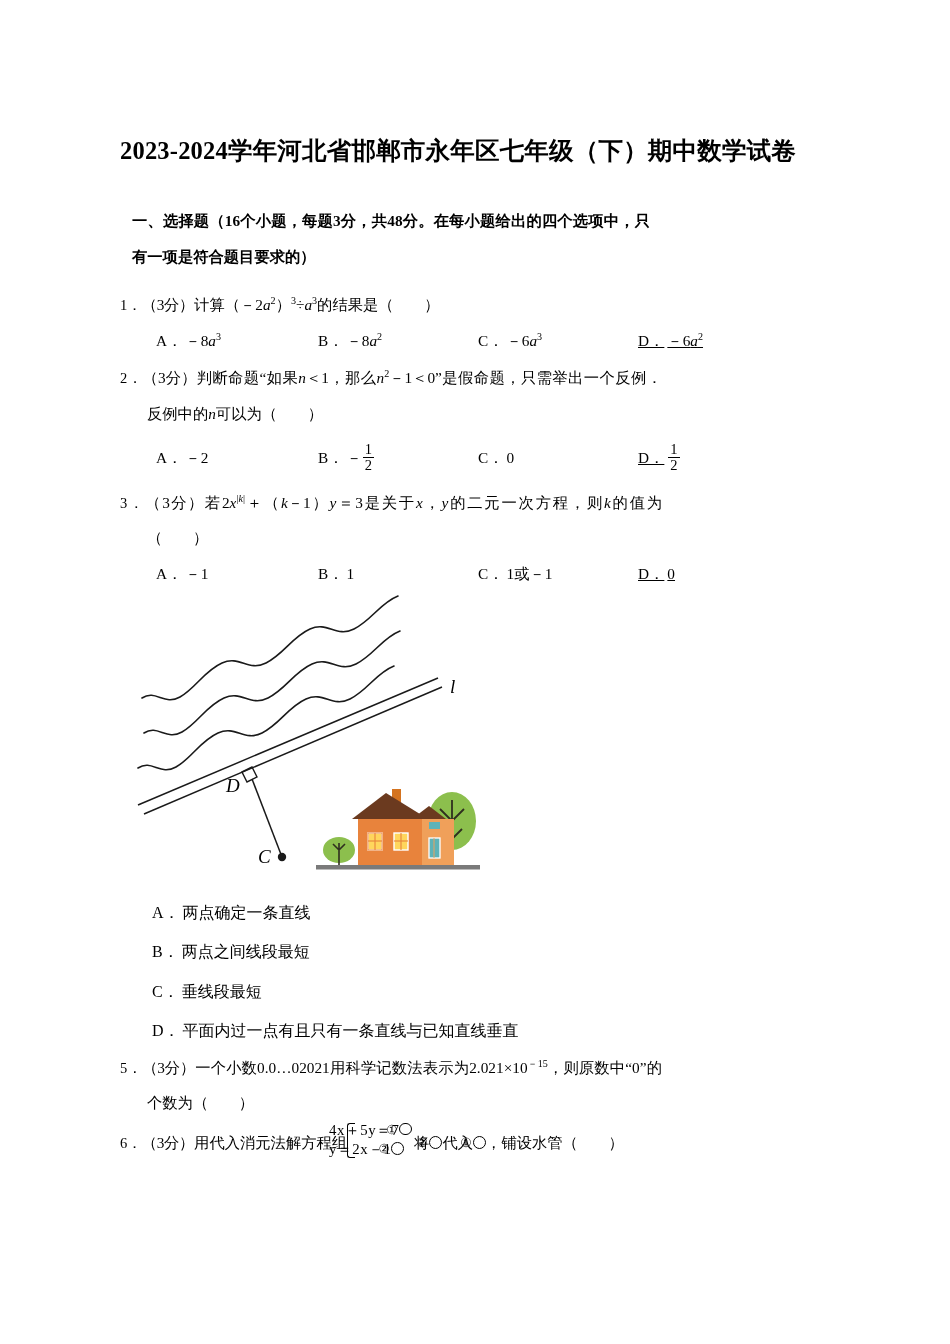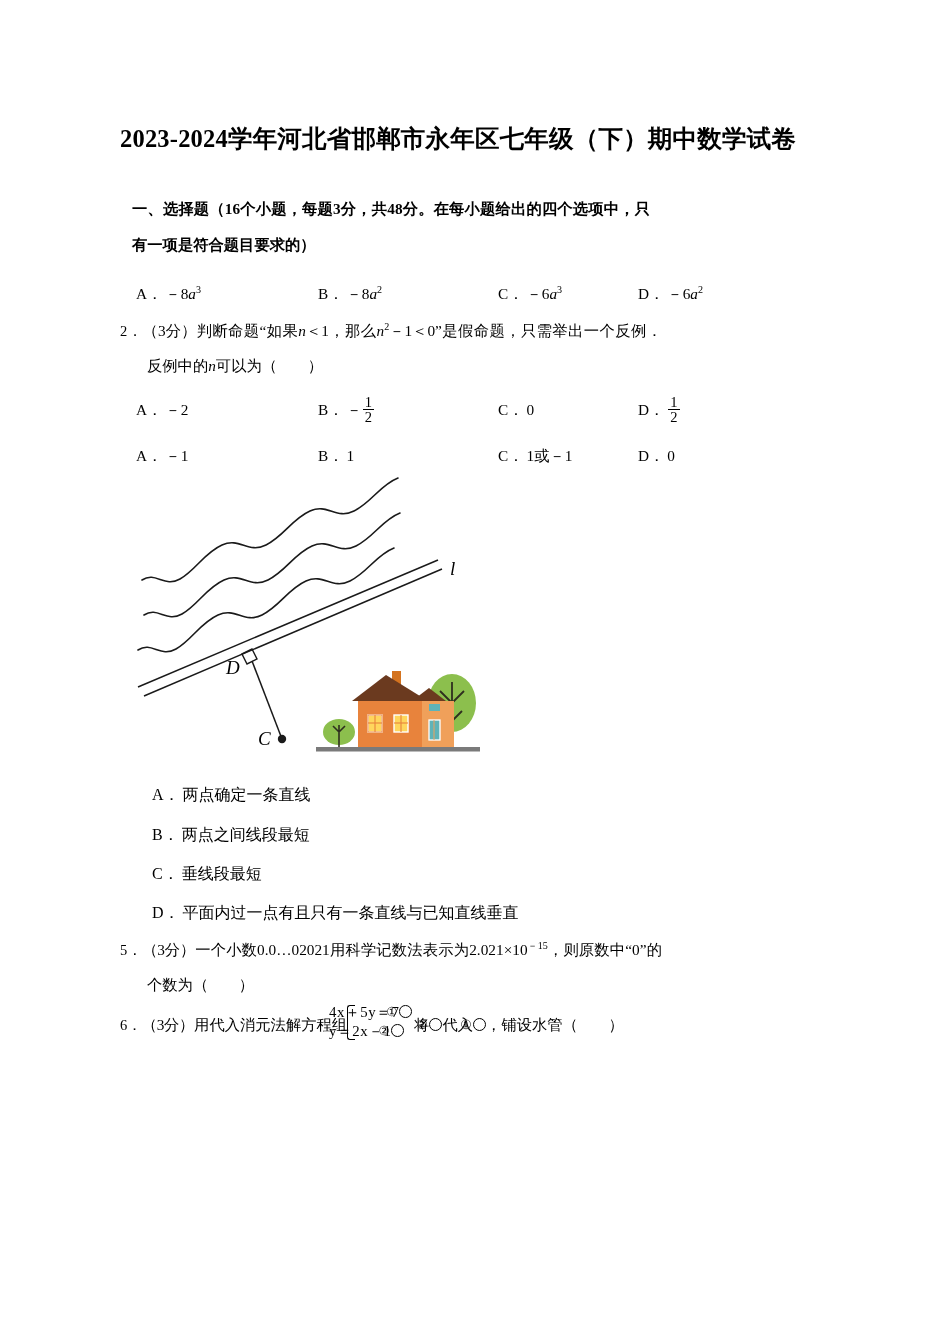--- a/index.html
+++ b/index.html
@@ -14,21 +14,21 @@
     font-family: "Liberation Serif", "DejaVu Serif", serif;
     color: #000000;
     overflow: hidden;
   }
   .page {
     position: absolute;
     left: 0; top: 0;
     width: 782px;
     height: 1344px;
     box-sizing: border-box;
-    padding: 0 120px;
+    padding: 12px 120px;
   }
 
   
   .doc-title {
     margin: 0;
     padding-top: 122px;
     font-size: 24.5px;
     font-weight: bold;
     letter-spacing: 0.2px;
     text-align: left;
@@ -74,24 +74,24 @@
     position: relative;
     height: 38px;
     font-size: 15.3px;
     line-height: 38px;
   }
   .opts.tall { height: 54px; line-height: 54px; }
   .opt {
     position: absolute;
     white-space: nowrap;
   }
-  .opt.a { left: 16px; }
+  .opt.a { left: 36px; }
   .opt.b { left: 198px; }
-  .opt.c { left: 378px; }
-  .opt.d { left: 518px; }
+  .opt.c { left: 358px; }
+  .opt.d { left: 518px; text-decoration: underline; }
   .opt-label { margin-right: 3px; }
 
   
   .opt-stack {
     font-size: 16px;
     line-height: 2.45;
     padding-left: 32px;
   }
   .opt-stack > div { white-space: nowrap; }
 
@@ -164,39 +164,49 @@
 </style>
 </head>
 <body>
 
 <div class="page">
 
   <h1 class="doc-title">2023-2024学年河北省邯郸市永年区七年级（下）期中数学试卷</h1>
 
   <div class="section-head">一、选择题（16个小题，每题3分，共48分。在每小题给出的四个选项中，只有一项是符合题目要求的）</div>
 
+  <div class="q">
+    <div class="q-body">
+      <span class="qnum">1．</span><span class="paren-score">（3分）</span><span>计算（</span><span>－2<span class="mi">a</span><sup>2</sup>）<sup>3</sup>÷<span class="mi">a</span><sup>3</sup></span><span>的结果是（　　）</span>
+    </div>
+  </div>
   <div class="opts">
     <span class="opt a"><span class="opt-label">A．</span>－8<span class="mi">a</span><sup>3</sup></span>
     <span class="opt b"><span class="opt-label">B．</span>－8<span class="mi">a</span><sup>2</sup></span>
     <span class="opt c"><span class="opt-label">C．</span>－6<span class="mi">a</span><sup>3</sup></span>
     <span class="opt d"><span class="opt-label">D．</span>－6<span class="mi">a</span><sup>2</sup></span>
   </div>
 
   <div class="q">
     <div class="q-body">
       <span class="qnum">2．</span><span class="paren-score">（3分）</span><span>判断命题“如果<span class="mi">n</span>＜1，那么<span class="mi">n</span><sup>2</sup>－1＜0”是假命题，只需举出一个反例．反例中的<span class="mi">n</span>可以为（　　）</span>
     </div>
   </div>
   <div class="opts tall">
     <span class="opt a"><span class="opt-label">A．</span>－2</span>
     <span class="opt b"><span class="opt-label">B．</span><span>－</span><span class="frac"><span class="num">1</span><span class="den">2</span></span></span>
     <span class="opt c"><span class="opt-label">C．</span>0</span>
     <span class="opt d"><span class="opt-label">D．</span><span class="frac"><span class="num">1</span><span class="den">2</span></span></span>
   </div>
 
+  <div class="q">
+    <div class="q-body">
+      <span class="qnum">3．</span><span class="paren-score">（3分）</span><span>若2<span class="mi">x</span><sup>|<span class="mi">k</span>|</sup>＋（<span class="mi">k</span>－1）<span class="mi">y</span>＝3是关于<span class="mi">x</span>，<span class="mi">y</span>的二元一次方程，则<span class="mi">k</span>的值为（　　）</span>
+    </div>
+  </div>
   <div class="opts">
     <span class="opt a"><span class="opt-label">A．</span><span>－1</span></span>
     <span class="opt b"><span class="opt-label">B．</span><span>1</span></span>
     <span class="opt c"><span class="opt-label">C．</span><span>1或－1</span></span>
     <span class="opt d"><span class="opt-label">D．</span><span>0</span></span>
   </div>
 
 
   <div class="figure-wrap">
     <svg width="400" height="300" viewBox="0 0 400 300">

